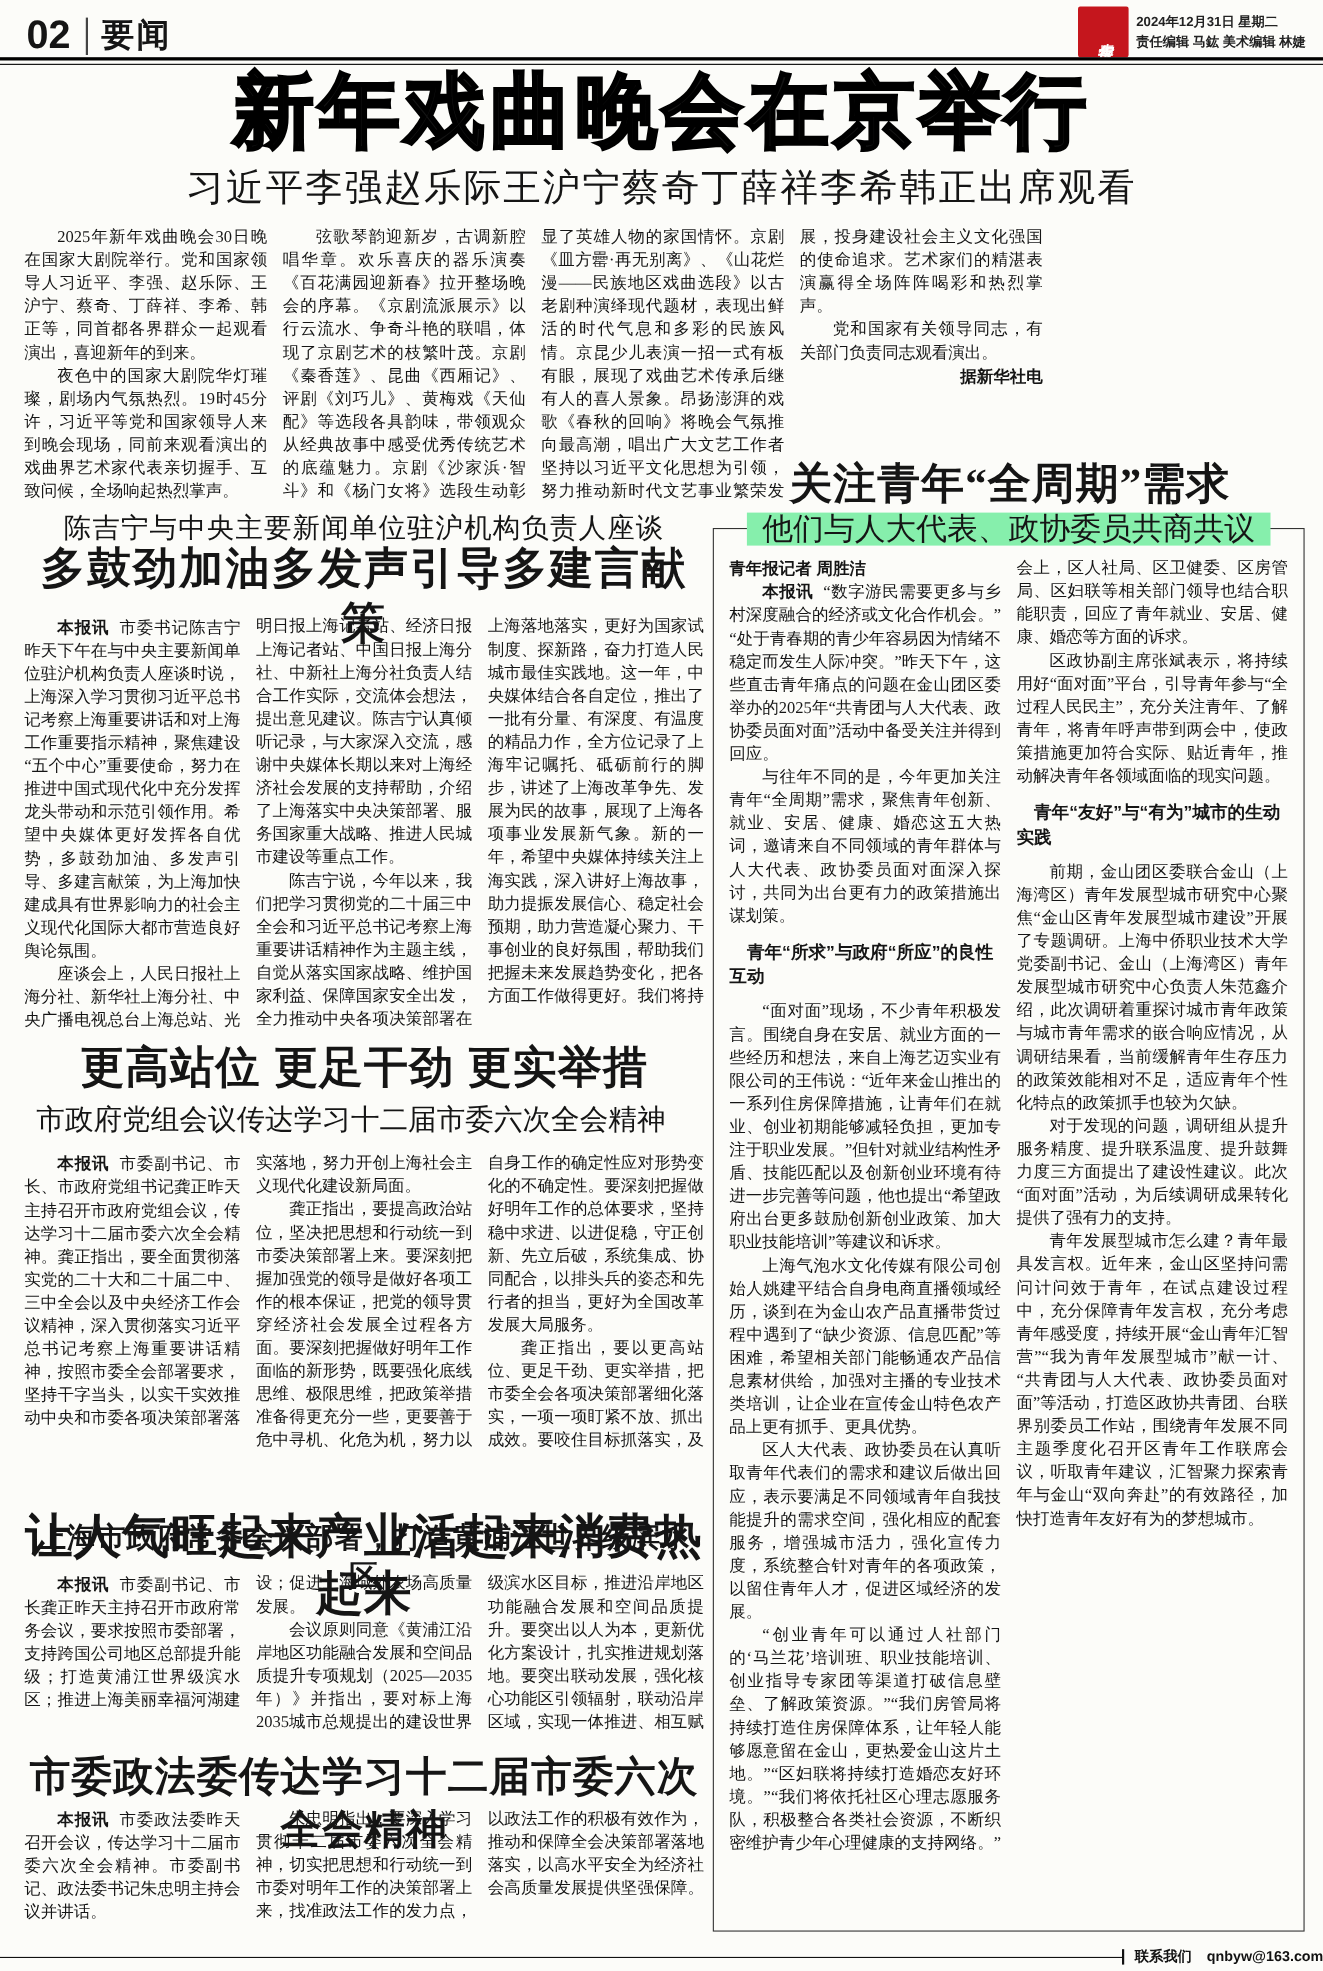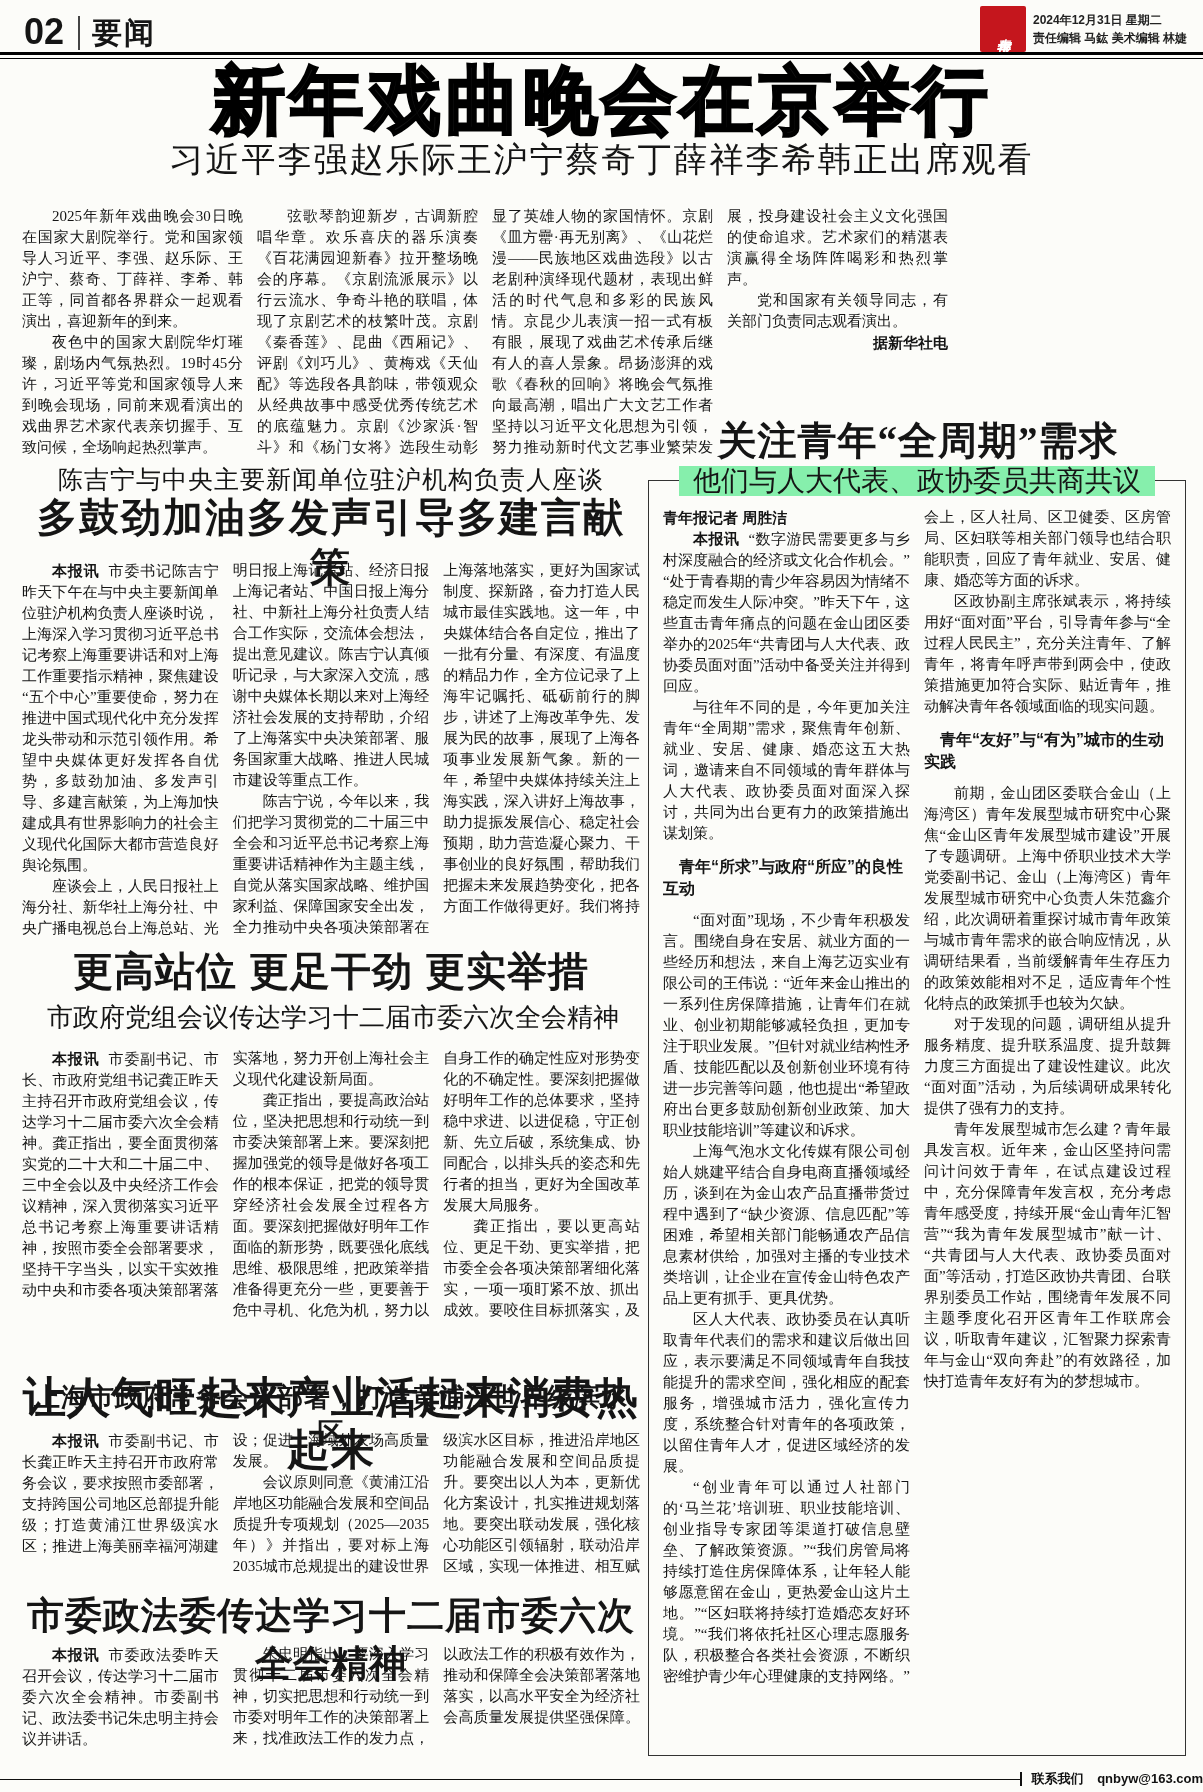--- a/index.html
+++ b/index.html
@@ -26,28 +26,28 @@
   .headline-serif{font-weight:900;}
   .cols{column-gap:14px;column-fill:auto;overflow:hidden;text-align:justify;font-size:15px;line-height:21px;}
   .cols-5{column-count:5;}
   .cols-3{column-count:3;}
   .cols-2{column-count:2;}
   .cols p{margin:0;text-indent:2em;}
   .lead{font-family:"Liberation Sans","DejaVu Sans",sans-serif;font-weight:700;margin-right:9px;}
   .credit{text-align:right;font-family:"Liberation Sans","DejaVu Sans",sans-serif;font-weight:700;text-indent:0;}
   
   .a1-head{position:absolute;left:0;top:58px;width:100%;font-size:74px;line-height:86px;letter-spacing:4px;-webkit-text-stroke:2.5px #000;}
-  .a1-sub{position:absolute;left:0;top:137px;width:100%;font-family:"Liberation Sans","DejaVu Sans",sans-serif;font-weight:500;font-size:34px;letter-spacing:2px;}
+  .a1-sub{position:absolute;left:0;top:148px;width:100%;font-family:"Liberation Sans","DejaVu Sans",sans-serif;font-weight:500;font-size:34px;letter-spacing:2px;}
   .a1-body{position:absolute;left:22px;top:206px;width:1161px;height:258px;}
   
   .a2-kicker{left:22px;top:463px;width:618px;font-family:"Liberation Sans","DejaVu Sans",sans-serif;}
   .a2-head{position:absolute;left:22px;top:492px;width:618px;font-size:40px;line-height:50px;letter-spacing:2px;}
   .a2-body{position:absolute;left:22px;top:560px;width:618px;height:382px;}
   .gz-head{position:absolute;left:22px;top:946px;width:618px;font-size:40px;line-height:50px;letter-spacing:1px;font-weight:800;}
-  .gz-sub{position:absolute;left:24px;top:1000px;width:618px;font-family:"Liberation Sans","DejaVu Sans",sans-serif;font-size:26px;}
+  .gz-sub{position:absolute;left:10px;top:1000px;width:618px;font-family:"Liberation Sans","DejaVu Sans",sans-serif;font-size:26px;}
   .gz-body{position:absolute;left:22px;top:1048px;width:618px;height:292px;}
   .hp-kicker{left:22px;top:1380px;width:618px;font-weight:700;font-size:26px;}
   .hp-head{position:absolute;left:22px;top:1372px;width:618px;font-size:43px;line-height:52px;letter-spacing:1px;}
   .hp-body{position:absolute;left:22px;top:1430px;width:618px;height:158px;}
   .zf-head{position:absolute;left:22px;top:1592px;width:618px;font-size:37px;line-height:48px;letter-spacing:1px;}
   .zf-body{position:absolute;left:22px;top:1644px;width:618px;height:122px;}
   
   .yh-head{position:absolute;left:648px;top:416px;width:540px;font-size:39px;line-height:50px;letter-spacing:1px;}
   .yh-box{position:absolute;left:648px;top:480px;width:538px;height:1276px;border:1px solid #333;box-sizing:border-box;background:transparent;}
   .yh-sub{position:absolute;left:50%;top:-15px;transform:translateX(-50%);white-space:nowrap;background:#86efac;

